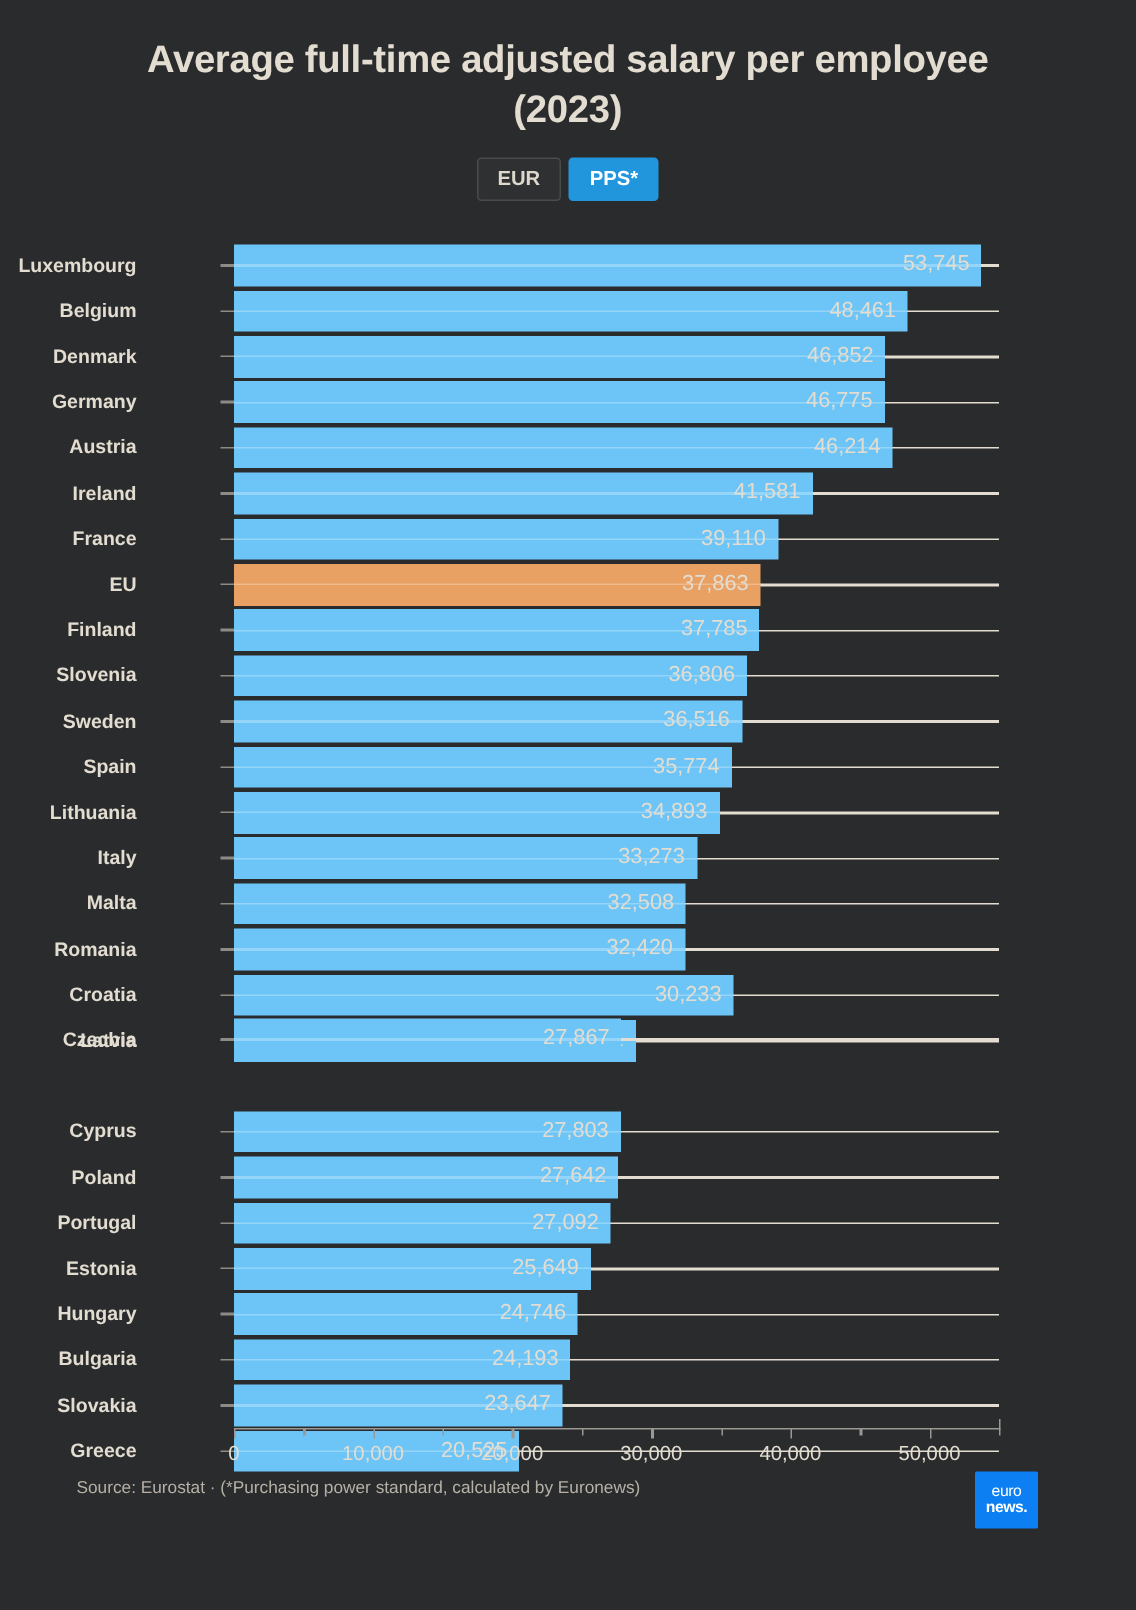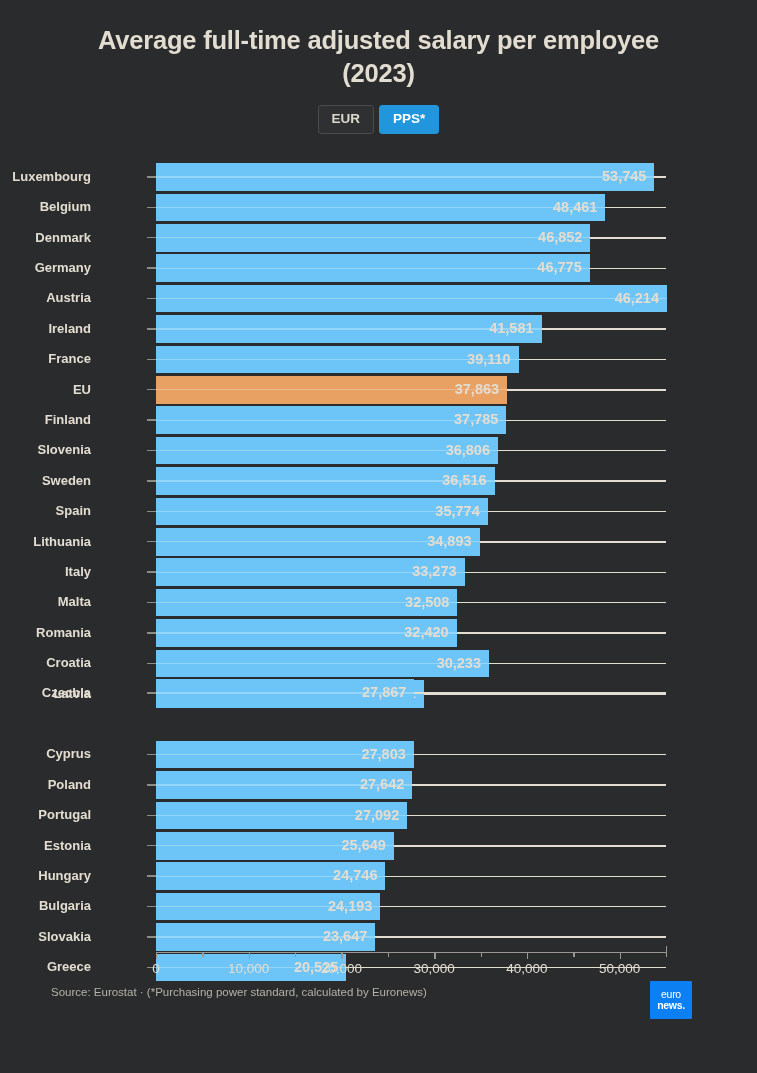--- a/index.html
+++ b/index.html
@@ -125,21 +125,21 @@
     height: 1.2px;
     background: rgba(255,255,255,0.28);
   }
   .bar-value {
     position: absolute;
     right: 8px;
     top: 0;
     height: 27.6px;
     line-height: 27.6px;
     font-size: 14.5px;
-    font-weight: bold;
+    font-weight: normal;
     color: #e3ddd1;
     white-space: nowrap;
   }
 
   
   .axis {
     position: absolute;
     left: 156px;
     width: 510px;
     top: 796px;
@@ -253,21 +253,21 @@
         <div class="row-gridline"></div>
         <div class="bar" style="width: 433.732px;">
           <div class="bar-inner-line"></div>
           <div class="bar-value">46,775</div>
         </div>
       </div>
       <div class="row" style="top: 127.6px;">
         <div class="row-label">Austria</div>
         <div class="row-tick"></div>
         <div class="row-gridline"></div>
-        <div class="bar" style="width: 511px;">
+        <div class="bar" style="width: 439px;">
           <div class="bar-inner-line"></div>
           <div class="bar-value">46,214</div>
         </div>
       </div>
       <div class="row" style="top: 158px;">
         <div class="row-label">Ireland</div>
         <div class="row-tick"></div>
         <div class="row-gridline"></div>
         <div class="bar" style="width: 385.569px;">
           <div class="bar-inner-line"></div>

